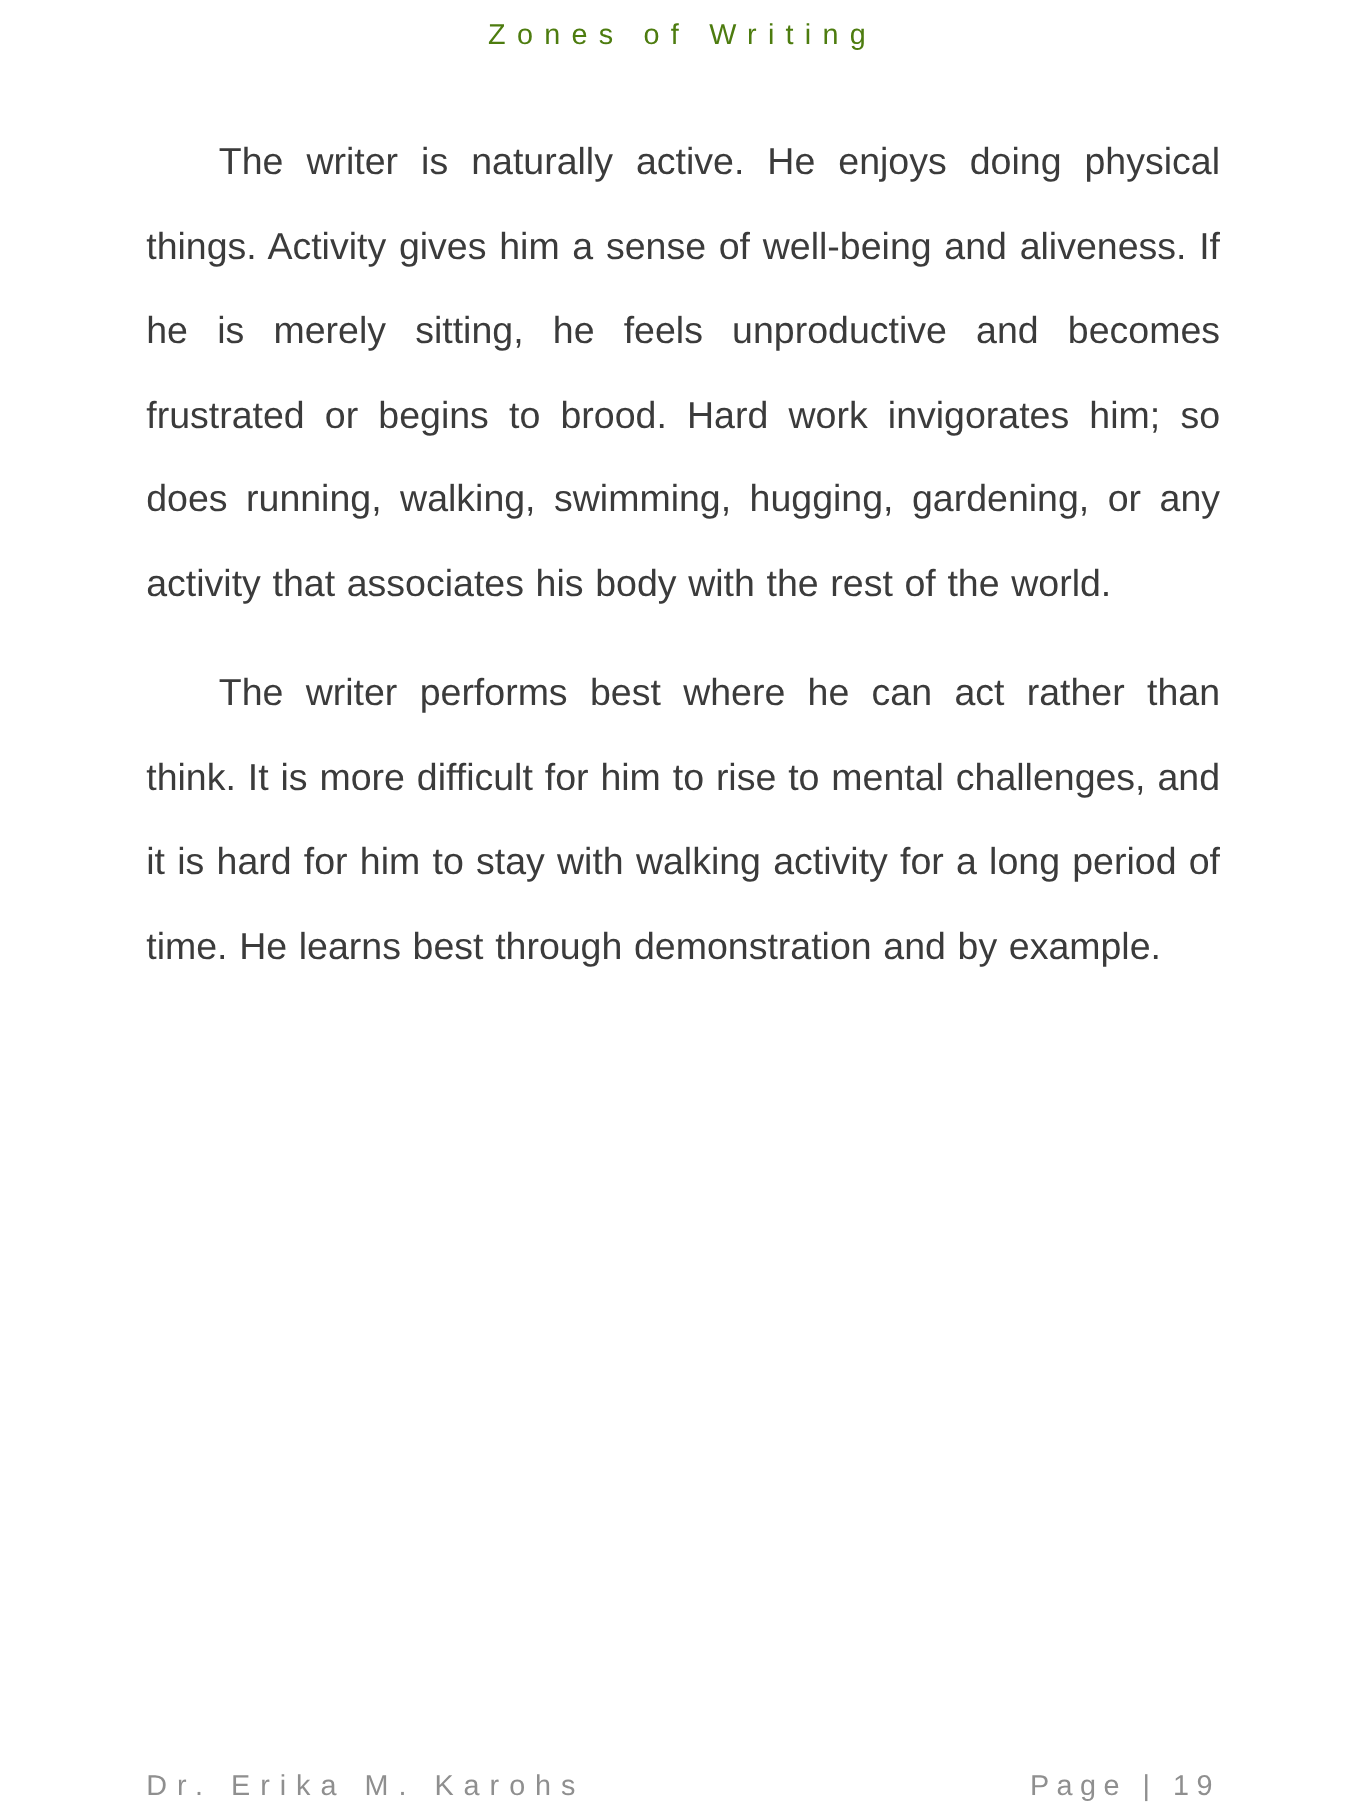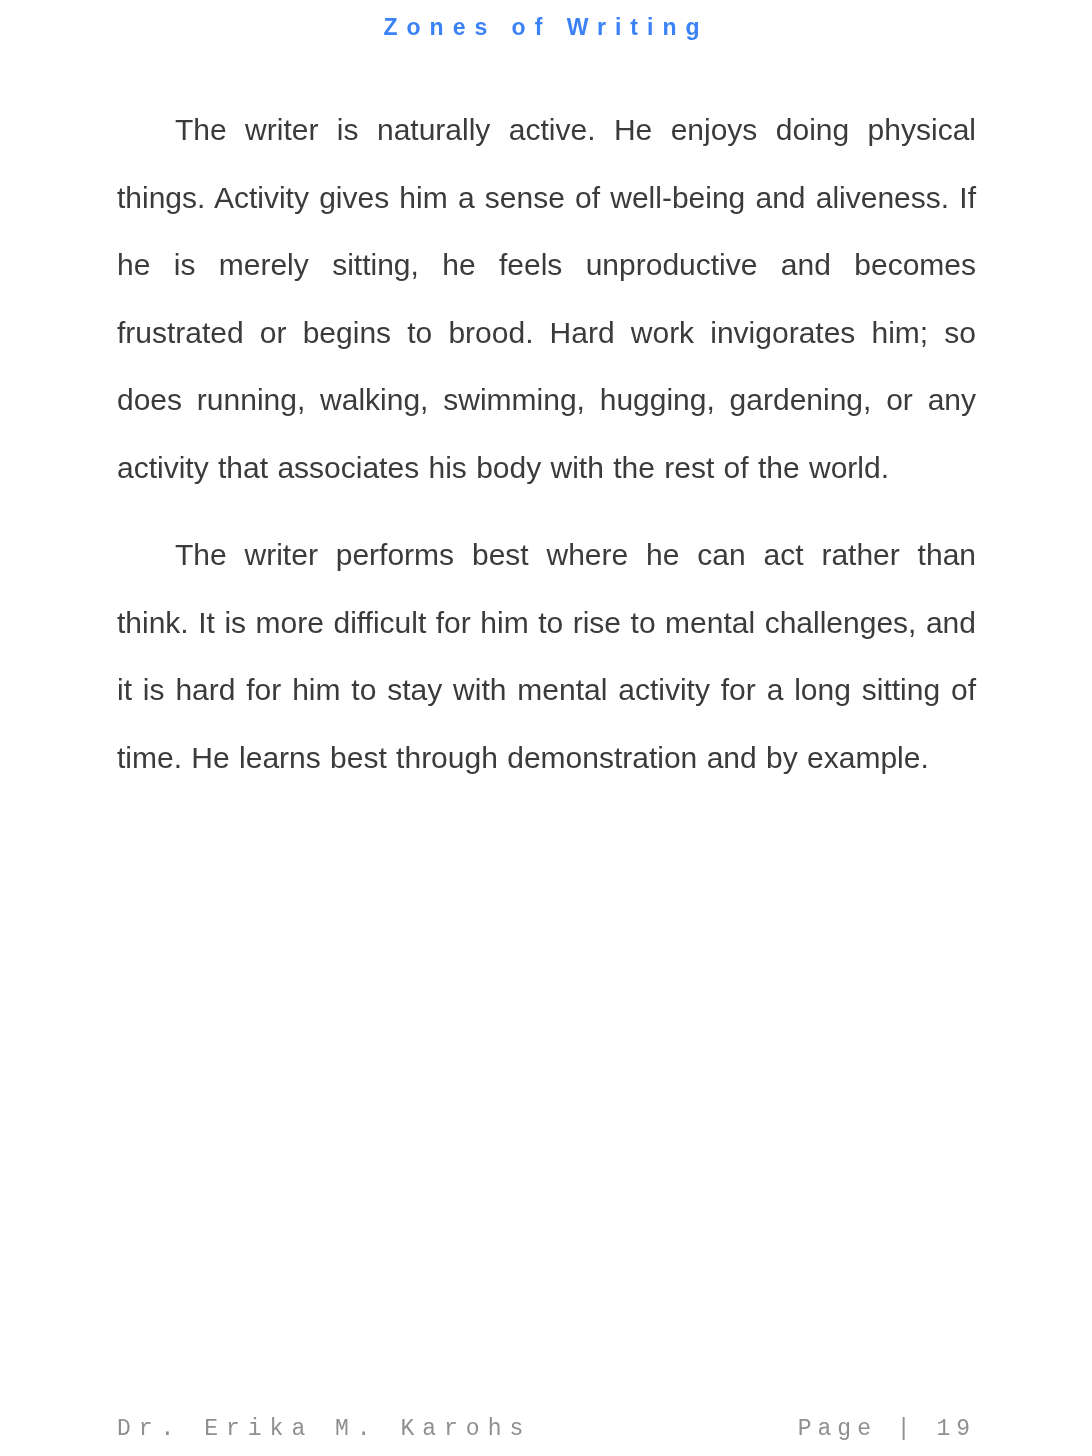--- a/index.html
+++ b/index.html
@@ -16,23 +16,23 @@
     inset: 0;
     background: #ffffff;
   }
   .page-header {
     position: absolute;
     top: 14px;
     left: 0;
     right: 0;
     text-align: center;
     font-size: 23px;
-    font-weight: 700;
+    font-weight: 400;
     letter-spacing: 9px;
-    color: #3b82f6;
+    color: #4d7c0f;
   }
   .content {
     position: absolute;
     left: 117px;
     right: 116px;
     top: 96px;
   }
   .content p {
     font-size: 30px;
     line-height: 67.5px;
@@ -45,40 +45,39 @@
   .page-footer {
     position: absolute;
     left: 117px;
     right: 116px;
     bottom: 14px;
     display: flex;
     justify-content: space-between;
     align-items: baseline;
     font-size: 23px;
     color: #8f8f8f;
-    font-family: Liberation Mono, monospace;
   }
   .page-footer .author {
     letter-spacing: 8px;
   }
   .page-footer .page-num {
     letter-spacing: 6px;
     margin-top: 12px;
   }
 </style>
 </head>
 <body>
 
 <div class="page">
 
   <div class="page-header">Zones of Writing</div>
 
   <div class="content">
     <p>The writer is naturally active. He enjoys doing physical things. Activity gives him a sense of well-being and aliveness. If he is merely sitting, he feels unproductive and becomes frustrated or begins to brood. Hard work invigorates him; so does running, walking, swimming, hugging, gardening, or any activity that associates his body with the rest of the world.</p>
-    <p>The writer performs best where he can act rather than think. It is more difficult for him to rise to mental challenges, and it is hard for him to stay with mental activity for a long sitting of time. He learns best through demonstration and by example.</p>
+    <p>The writer performs best where he can act rather than think. It is more difficult for him to rise to mental challenges, and it is hard for him to stay with walking activity for a long period of time. He learns best through demonstration and by example.</p>
   </div>
 
   <div class="page-footer">
     <span class="author">Dr. Erika M. Karohs</span>
     <span class="page-num">Page | 19</span>
   </div>
 
 </div>
 
 </body></html>

